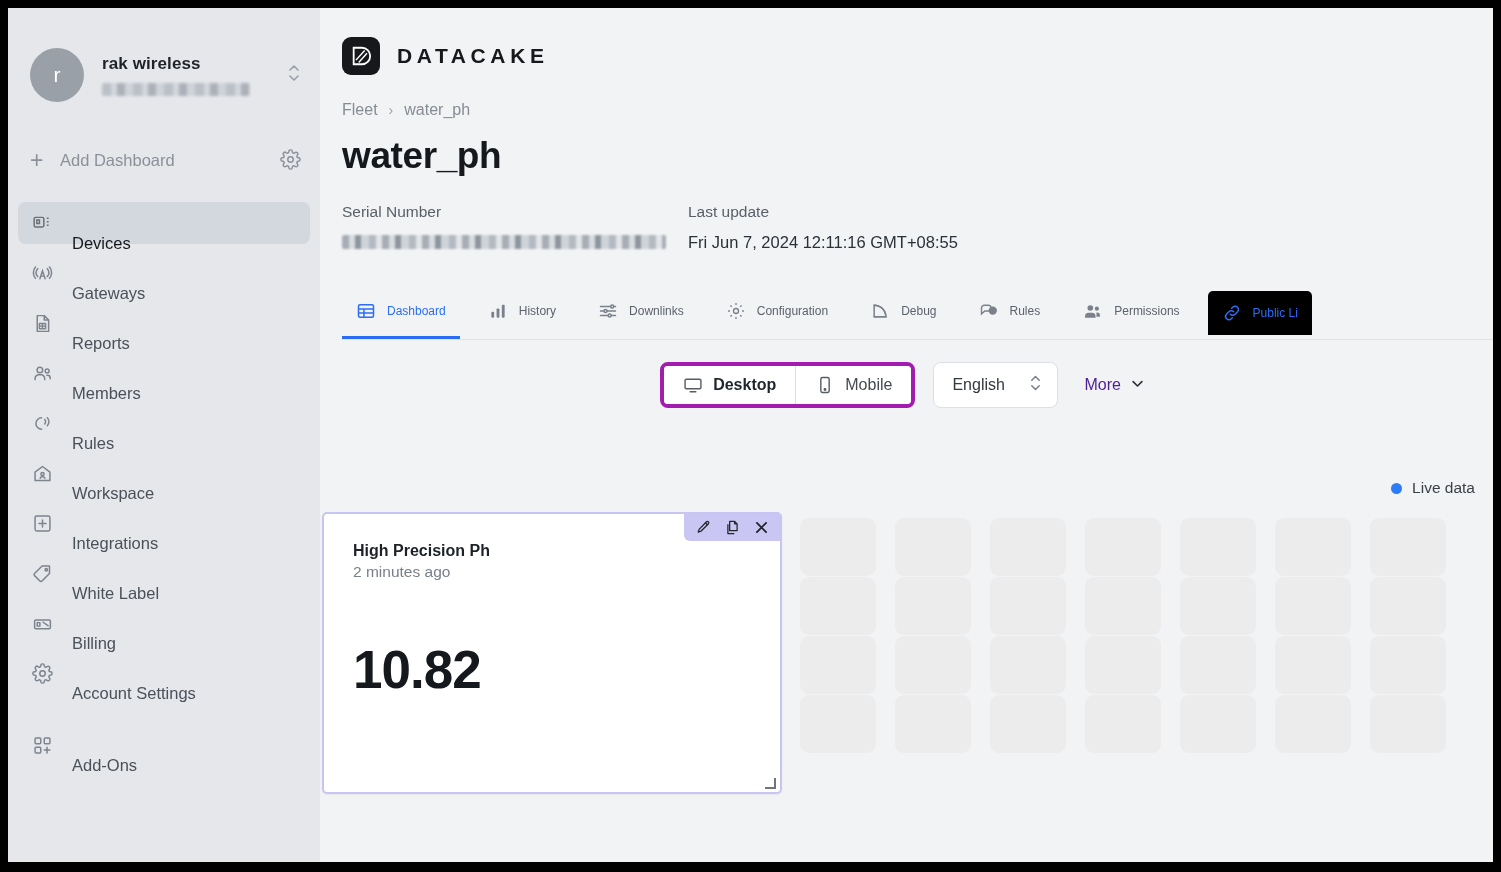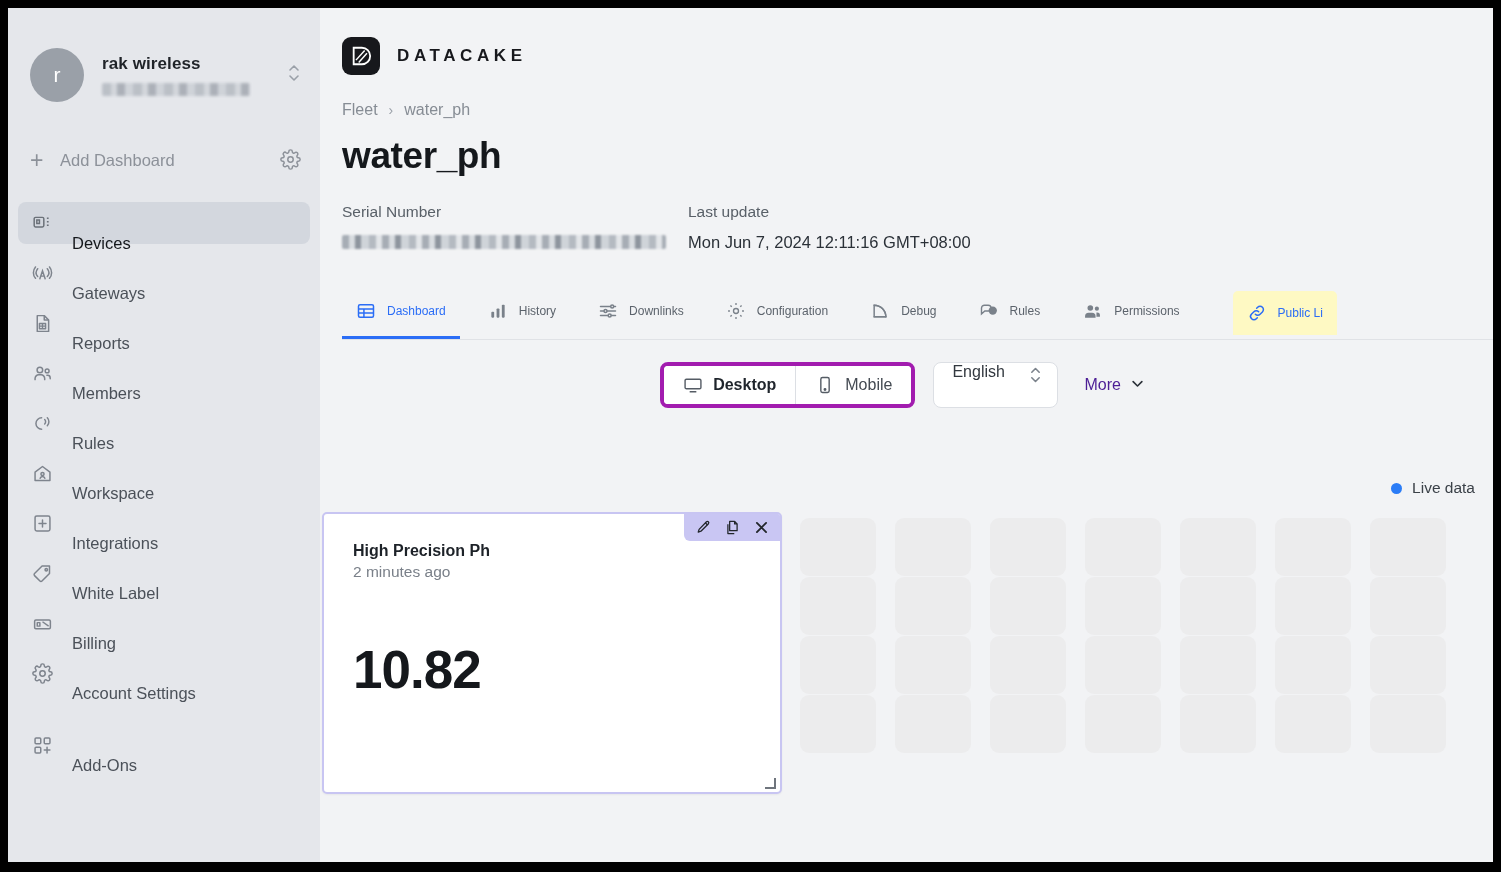--- a/index.html
+++ b/index.html
@@ -107,21 +107,21 @@
     padding: 29px 0 0 22px;
   }
   .logo-mark {
     width: 38px; height: 38px; border-radius: 9px;
     background: #17181c;
     display: flex; align-items: center; justify-content: center;
     flex: 0 0 38px;
   }
   .logo-word {
     margin-left: 17px;
-    font-size: 17px; font-weight: 700;
+    font-size: 21px; font-weight: 700;
     letter-spacing: 4.6px;
     color: #17181c;
   }
 
   .crumbs {
     display: flex; align-items: center;
     padding: 26px 0 0 22px;
     font-size: 16px; color: #868c94;
   }
   .crumbs .sep { margin: 0 11px; font-size: 14px; color: #9aa0a8; }
@@ -175,28 +175,27 @@
     border-bottom: 3px solid transparent;
     white-space: nowrap;
   }
   .tab .tico { margin-right: 11px; display: flex; align-items: center; color: #7a818a; }
   .tab.active {
     color: #2b6df6;
     border-bottom-color: #2b6df6;
   }
   .tab.active .tico { color: #2b6df6; }
   .tab.hl {
-    background: #fef9c3;
+    background: #000000;
     color: #2b6df6;
     border-radius: 5px 5px 0 0;
     height: 44px;
     align-self: center;
     margin-right: 0;
     border-bottom: none;
-    margin-left: 25px;
   }
   .tab.hl .tico { color: #2b6df6; }
 
   
   .toolbar {
     display: flex; align-items: center; justify-content: center;
     margin-top: 22px;
     gap: 18px;
   }
   .seg {
@@ -213,21 +212,21 @@
     font-size: 16px; color: #444a52;
     cursor: pointer;
     background: #fff;
   }
   .seg-btn + .seg-btn { border-left: 1px solid #dcdfe4; }
   .seg-btn.active { font-weight: 700; color: #1f252c; }
   .seg-btn .sico { margin-right: 10px; display: flex; align-items: center; color: #5b6views; }
   .seg-btn .sico { color: #555c65; }
 
   .select {
-    display: flex; justify-content: space-between;
+    display: flex; align-items: center; justify-content: space-between;
     height: 46px;
     min-width: 125px;
     border: 1px solid #dcdfe4;
     border-radius: 8px;
     background: #fff;
     padding: 0 14px 0 18px;
     font-size: 16px; color: #32383f;
     cursor: pointer;
   }
   .select .updown { margin-left: 16px; color: #7b828b; }
@@ -497,21 +496,21 @@
 
     <h1 class="page-title">water_ph</h1>
 
     <div class="meta">
       <div class="meta-col sn">
         <div class="meta-label">Serial Number</div>
         <div class="sn-redact"></div>
       </div>
       <div class="meta-col">
         <div class="meta-label">Last update</div>
-        <div class="meta-value">Mon Jun 7, 2024 12:11:16 GMT+08:00</div>
+        <div class="meta-value">Fri Jun 7, 2024 12:11:16 GMT+08:55</div>
       </div>
     </div>
 
     <div class="tabs">
 
       <div class="tab active">
         <span class="tico">
           <svg width="20" height="20" viewBox="0 0 24 24" fill="none" stroke="currentColor" stroke-width="1.8">
             <rect x="3" y="4.5" width="18" height="15" rx="1.8"></rect>
             <path d="M3 9.5h18M3 14.5h18M9.5 9.5v10"></path>

